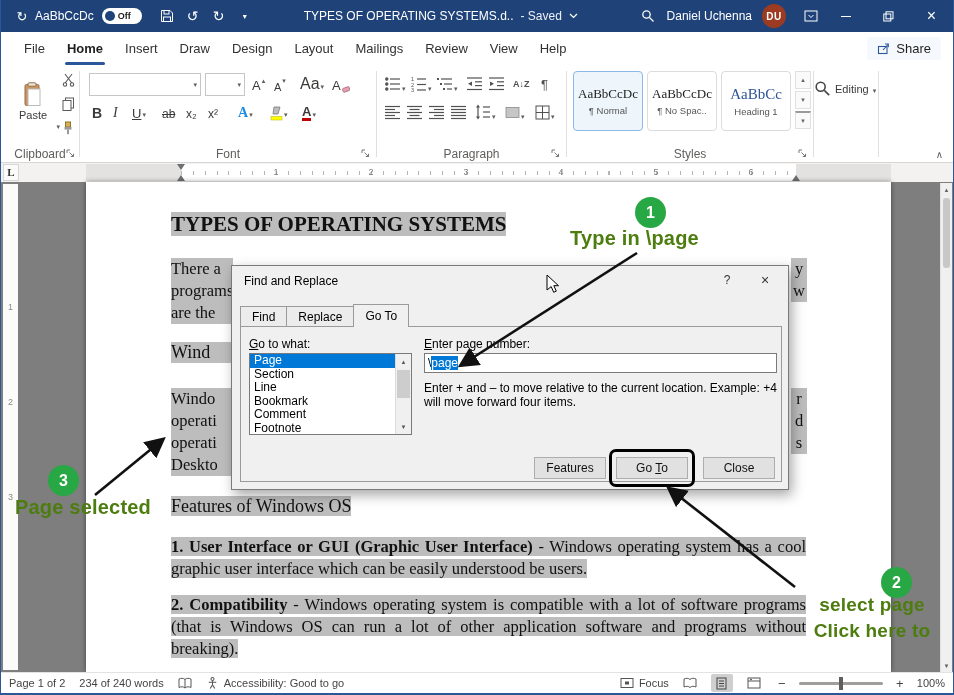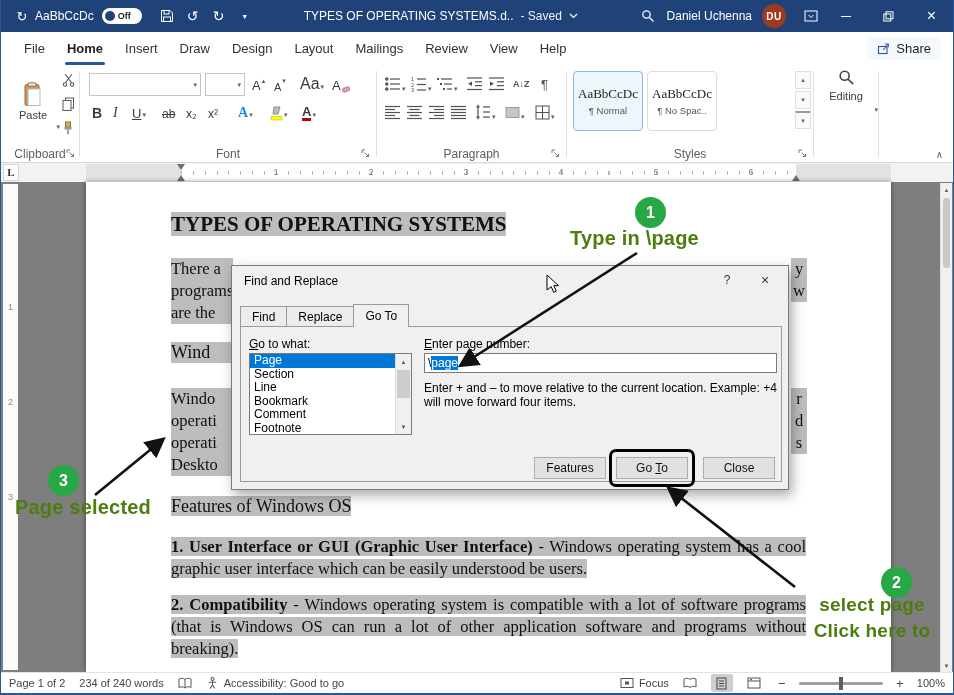--- a/index.html
+++ b/index.html
@@ -48,21 +48,21 @@
 .chev{font-size:7px;color:#605e5c;align-self:flex-end;padding-bottom:2px;}
 .pbtn{position:absolute;height:22px;display:flex;align-items:center;gap:1px;color:#515151;}
 .stylecard{position:absolute;top:6px;height:60px;border:1px solid #dcdcdc;background:#fff;border-radius:4px;display:flex;flex-direction:column;align-items:center;justify-content:center;gap:3px;}
 .stylecard.sel{border-color:#8bb8e8;background:#eef6fc;}
 .sprev{font-family:"Liberation Serif",serif;font-size:13px;color:#222;}
 .sprev.h1{font-size:15px;color:var(--heading-blue);}
 .sname{font-size:9.5px;color:#555;}
 .scrollcol{position:absolute;top:6px;width:16px;display:flex;flex-direction:column;gap:2px;}
 .scrbtn{width:16px;height:18px;border:1px solid #e0e0e0;background:#fafafa;font-size:7px;color:#666;display:flex;align-items:center;justify-content:center;}
 .scrbtn.more{border-top:2px solid #9a9a9a;}
-.editing-col{position:absolute;left:813px;top:4px;width:64px;display:flex;flex-direction:column;align-items:center;gap:4px;color:#3b3a39;font-size:11px;}
+.editing-col{position:absolute;left:813px;top:15px;width:64px;display:flex;flex-direction:row;align-items:center;gap:4px;color:#3b3a39;font-size:11px;}
 .collapse{position:absolute;right:10px;top:84px;font-size:10px;color:#605e5c;}
 
 
 .rulerbar{position:absolute;top:163px;left:0;right:0;height:19px;background:#f3f2f1;}
 .tabsel{position:absolute;left:2px;top:1px;width:16px;height:17px;background:#fbfbfa;border:1px solid #d6d6d6;font:bold 11px "Liberation Serif",serif;color:#333;text-align:center;line-height:15px;}
 .hruler{position:absolute;left:85px;top:1px;width:805px;height:17px;background:#fff;}
 .hmargin{position:absolute;top:0;height:17px;background:#e3e2e0;}
 .ticks{position:absolute;left:95px;width:615px;top:7px;height:4px;background:repeating-linear-gradient(to right,#b5b5b5 0 1px,transparent 1px 11.875px);}
 .rnum{position:absolute;top:3px;font-size:9px;color:#7a7a7a;transform:translateX(-50%);}
 .indent{position:absolute;width:0;height:0;}
@@ -451,20 +451,24 @@
 
     <div class="rgroup" style="left:566px;width:246px;">
       <div class="stylecard sel" style="left:6px;width:70px;">
         <div class="sprev">AaBbCcDc</div>
         <div class="sname">¶ Normal</div>
       </div>
       <div class="stylecard" style="left:80px;width:70px;">
         <div class="sprev">AaBbCcDc</div>
         <div class="sname">¶ No Spac..</div>
       </div>
+      <div class="stylecard" style="left:154px;width:70px;">
+        <div class="sprev h1">AaBbCc</div>
+        <div class="sname">Heading 1</div>
+      </div>
       <div class="scrollcol" style="left:228px;">
         <span class="scrbtn">▴</span>
         <span class="scrbtn">▾</span>
         <span class="scrbtn more">▾</span>
       </div>
       <div class="rlabel">Styles</div>
       <span class="launcher" style="right:5px;">
         <svg width="9" height="9" viewBox="0 0 9 9" stroke="#767676" fill="none" stroke-width="1">
             <path d="M1,4 V1 H4"></path>
             <path d="M3.5,3.5 L7.5,7.5"></path>

